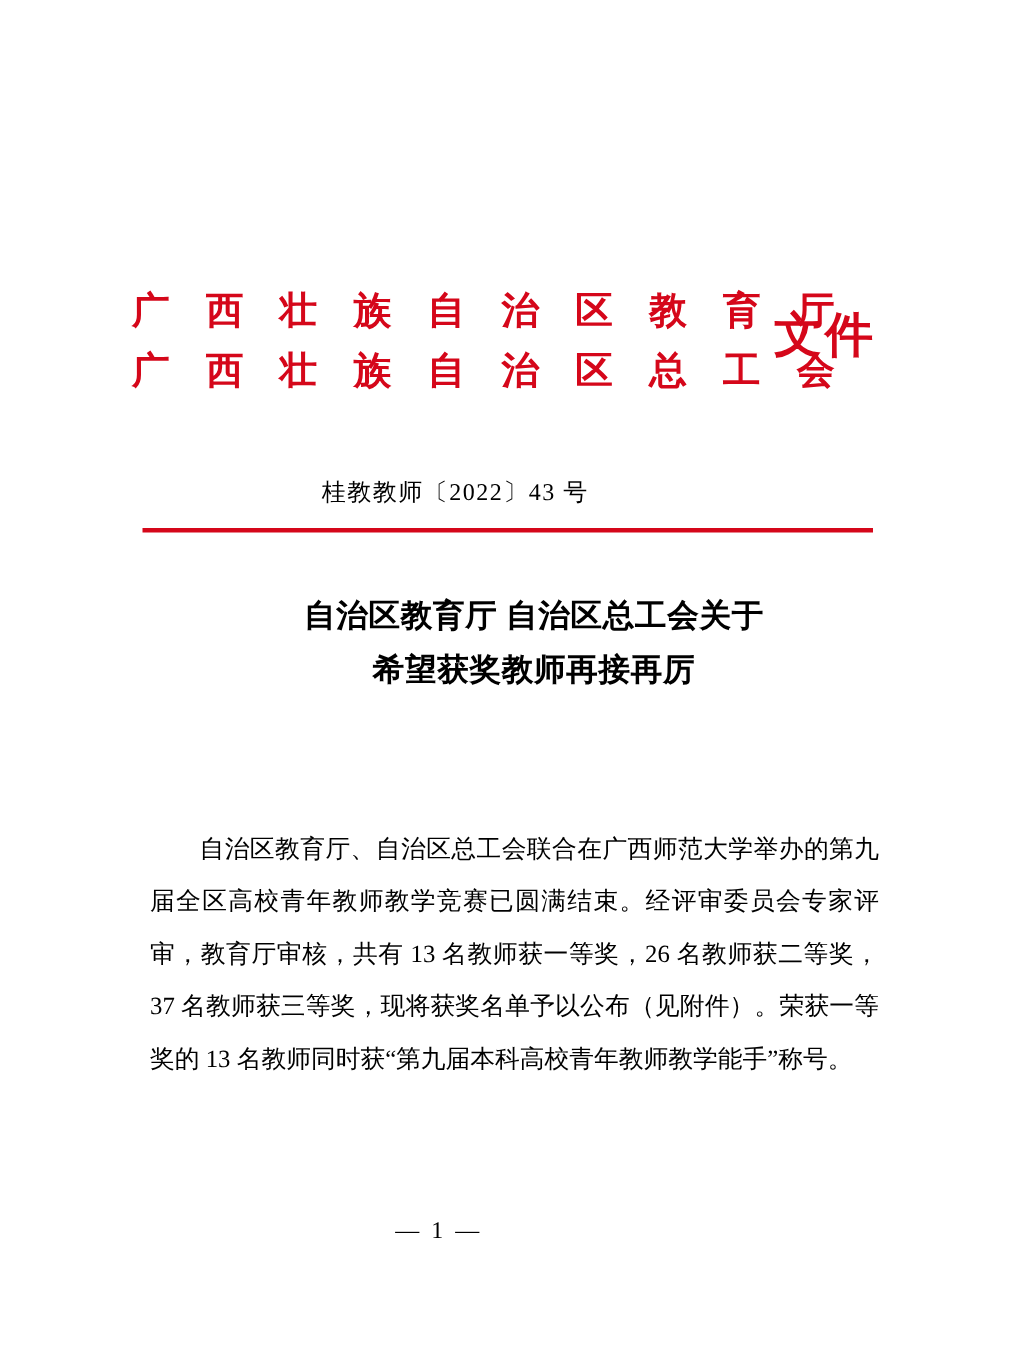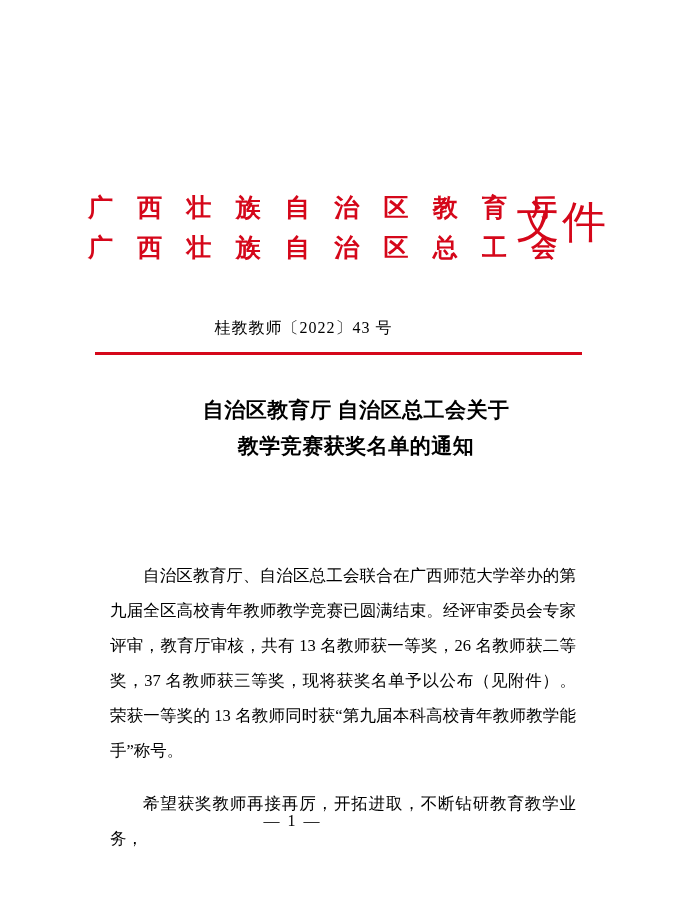--- a/index.html
+++ b/index.html
@@ -44,22 +44,22 @@
     letter-spacing: 9px;
     line-height: 40px;
     white-space: nowrap;
   }
   .mast-wen {
     position: absolute;
     left: 516px;
     top: 4px;
     color: #d5071a;
     font-family: "Liberation Serif", "DejaVu Serif", serif;
-    font-weight: normal;
-    font-size: 44px;
+    font-weight: bold;
+    font-size: 32px;
     letter-spacing: 2px;
     line-height: 62px;
     white-space: nowrap;
   }
   
   .docnum {
     position: absolute;
     left: 0;
     top: 318px;
     width: 607px;
@@ -98,21 +98,21 @@
     width: 502px;
     font-size: 16.5px;
     line-height: 35px;
     color: #000000;
     text-align: justify;
   }
   .salutation {
     margin: 0 0 8px 0;
   }
   .para {
-    margin: 18px;
+    margin: 8px;
     text-indent: 2em;
   }
   .para + .para {
     margin-top: 9px;
   }
   
   .page-number {
     position: absolute;
     left: 0;
     top: 812px;
@@ -137,23 +137,22 @@
     </div>
     <div class="mast-wen">文件</div>
   </div>
 
   <div class="docnum">桂教教师〔2022〕43 号</div>
 
   <div class="red-rule"></div>
 
   <div class="title">
     <div>自治区教育厅 自治区总工会关于</div>
-    <div>教学竞赛获奖名单的通知</div>
+    <div>希望获奖教师再接再厉</div>
   </div>
 
   <div class="body-text">
     <p class="para">自治区教育厅、自治区总工会联合在广西师范大学举办的第九届全区高校青年教师教学竞赛已圆满结束。经评审委员会专家评审，教育厅审核，共有 13 名教师获一等奖，26 名教师获二等奖，37 名教师获三等奖，现将获奖名单予以公布（见附件）。荣获一等奖的 13 名教师同时获“第九届本科高校青年教师教学能手”称号。</p>
-    <p class="para">希望获奖教师再接再厉，开拓进取，不断钻研教育教学业务，</p>
   </div>
 
   <div class="page-number">— 1 —</div>
 
 </div>
 
 </body></html>

